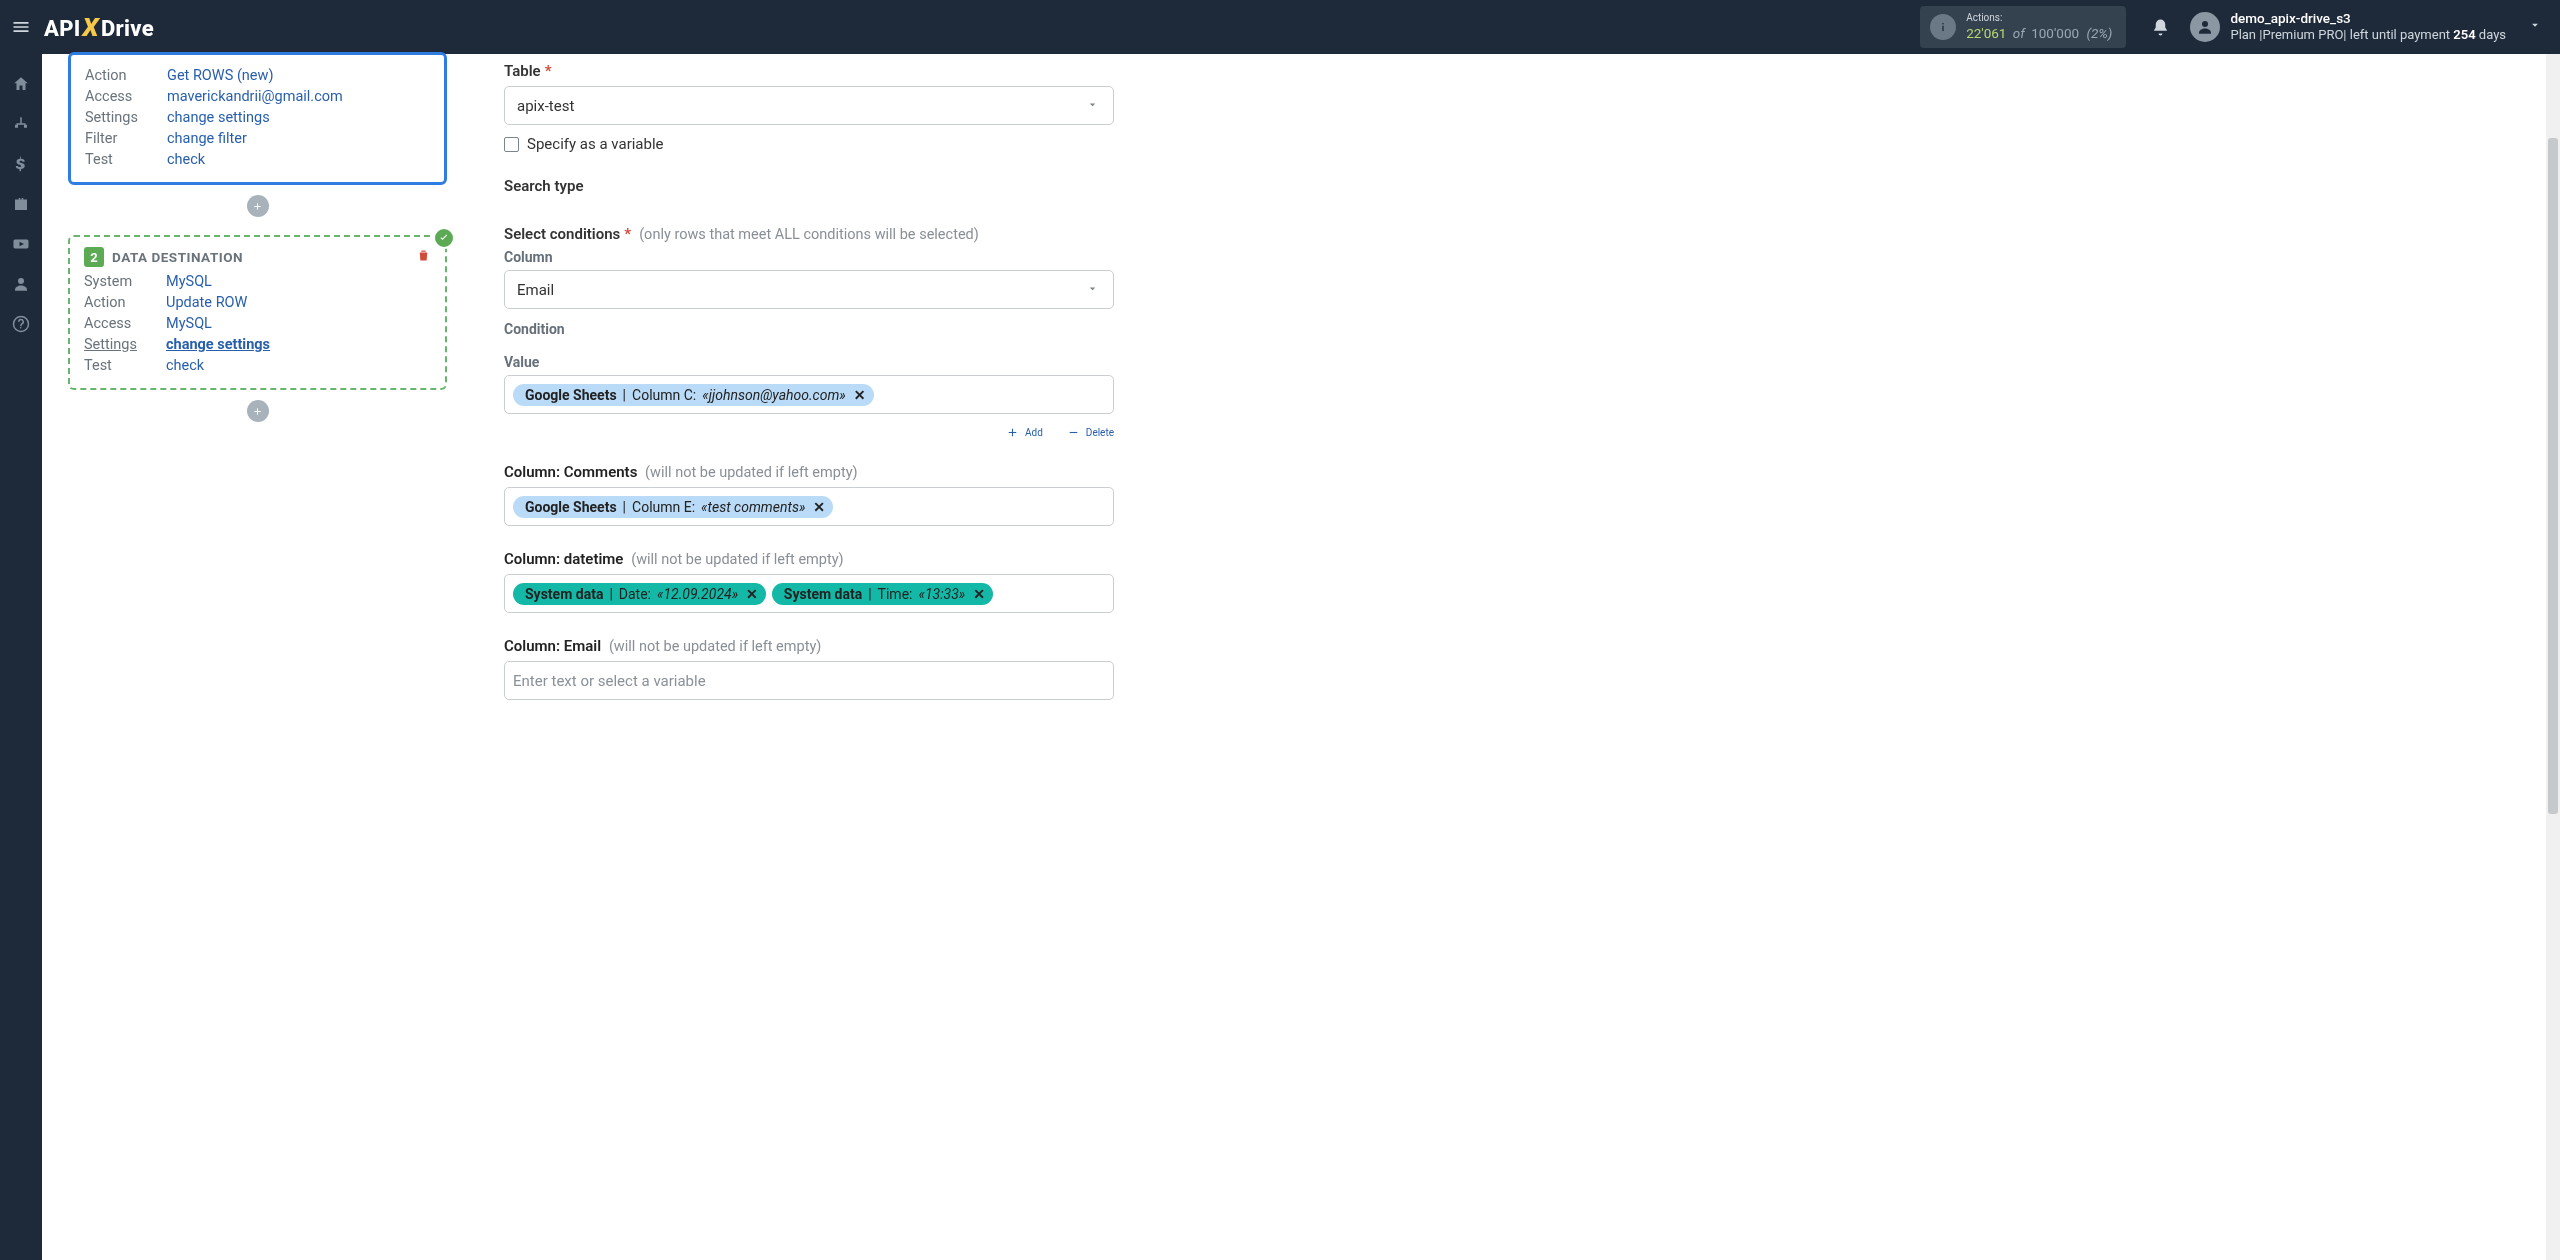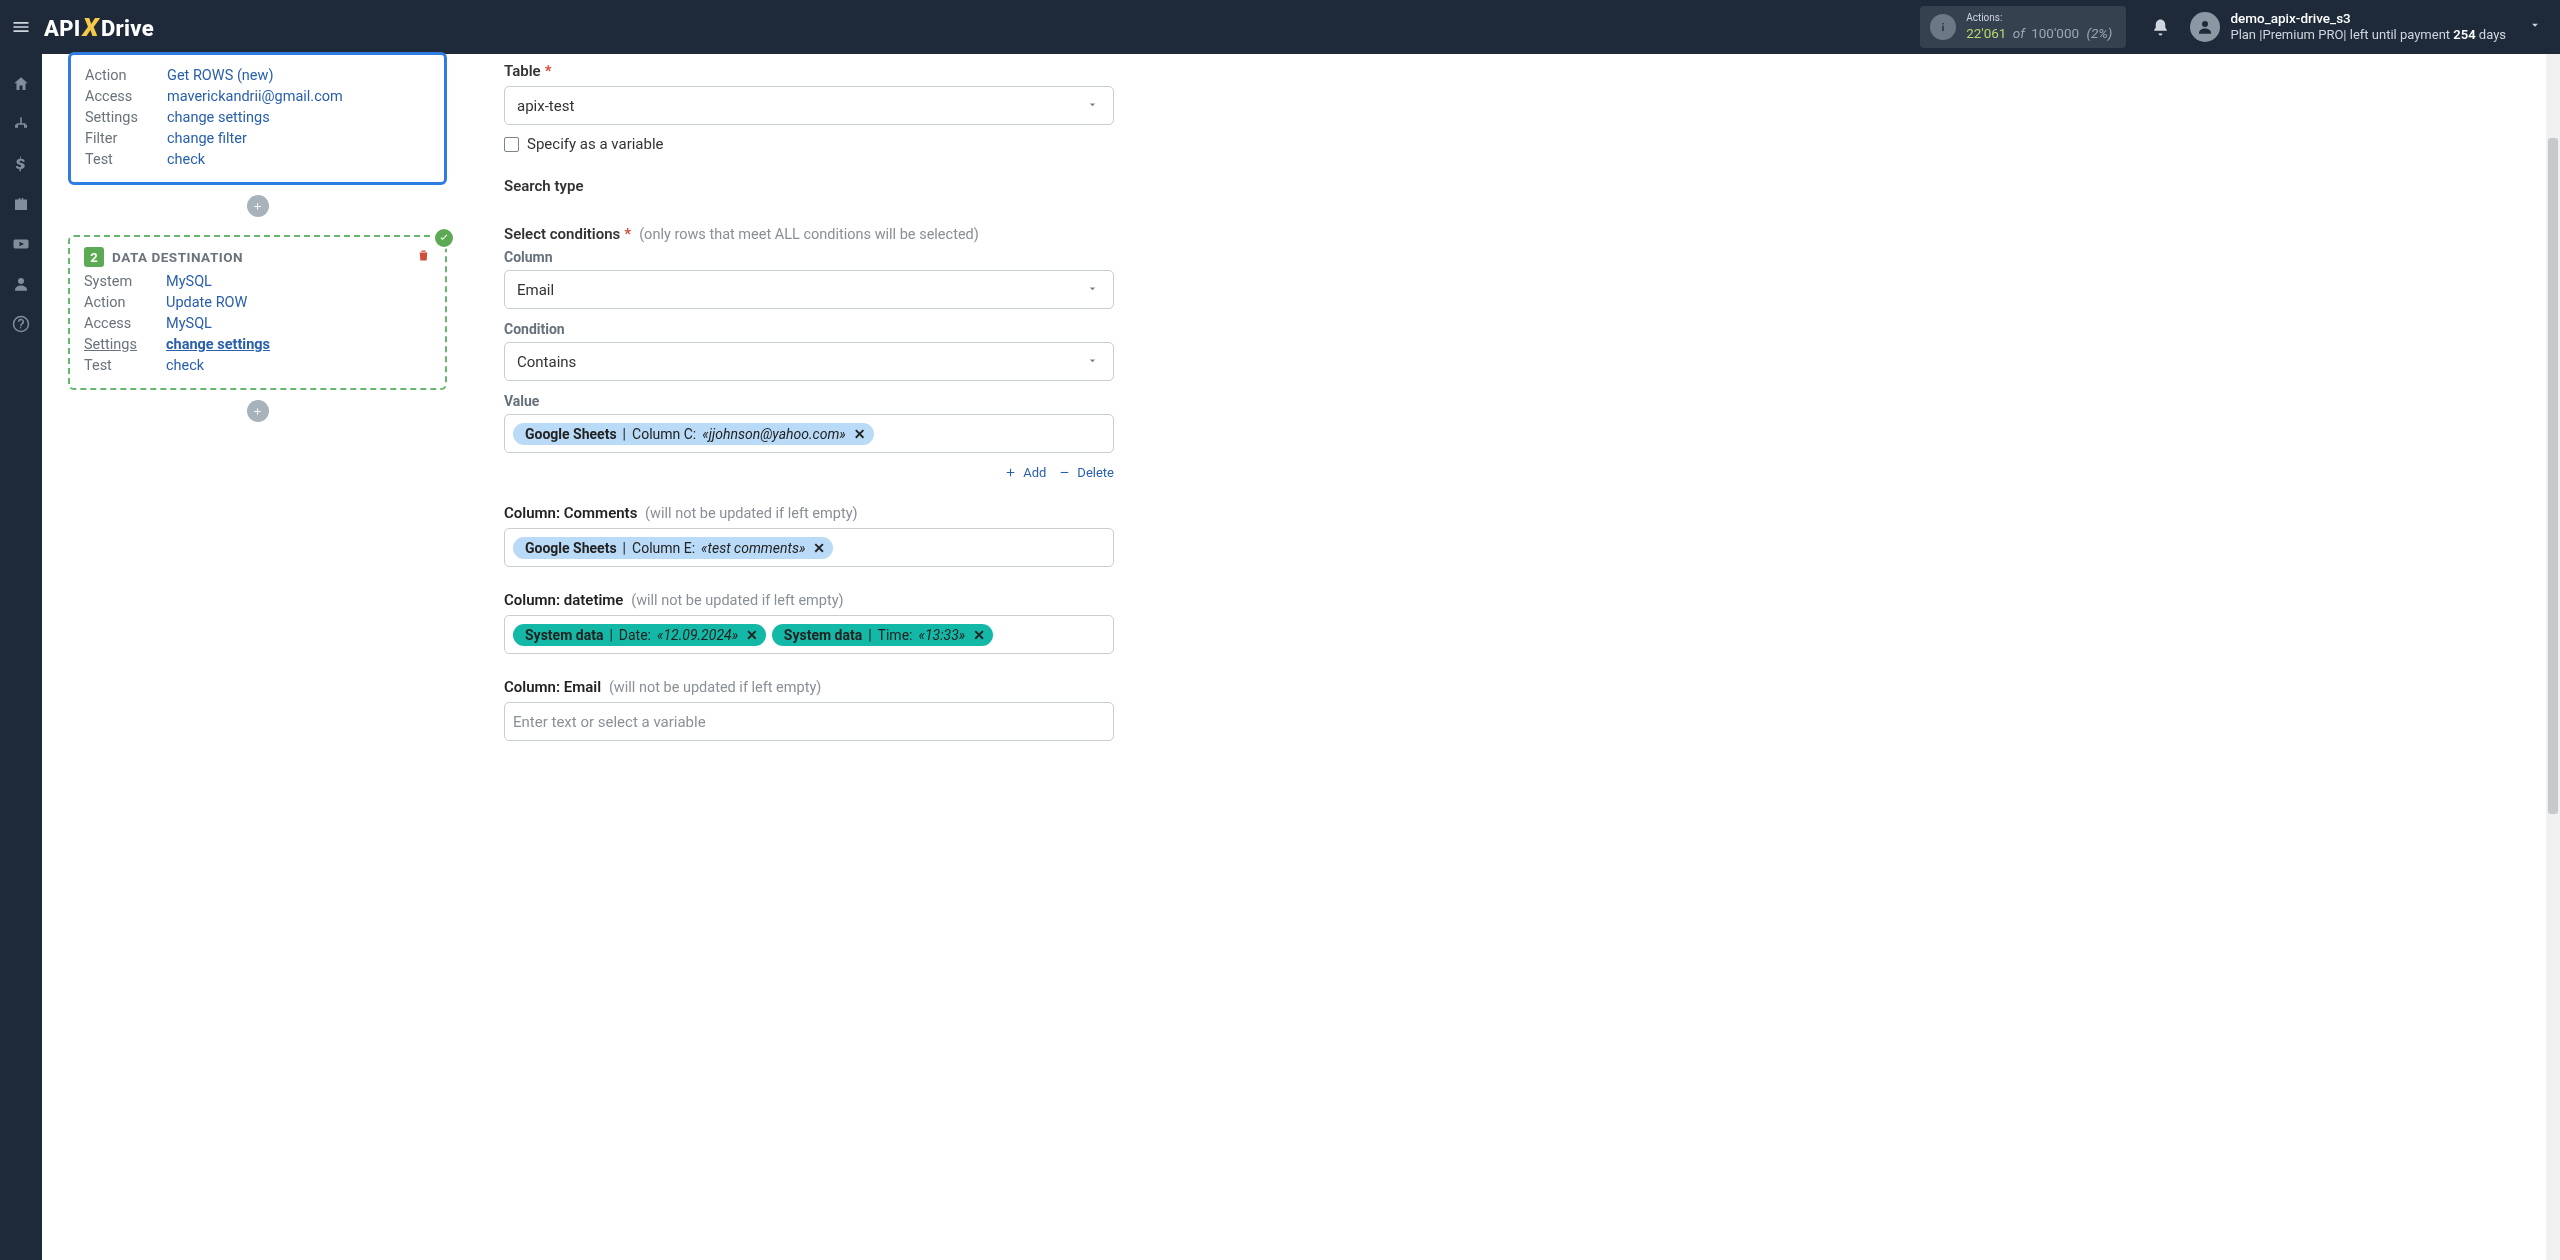--- a/index.html
+++ b/index.html
@@ -228,22 +228,22 @@
   font-size: 14px;
 }
 .chip .chip-src { font-weight: 700; color: #222; }
 .chip .chip-sep { color: #222; }
 .chip .chip-col { color: #222; }
 .chip .chip-val { font-style: italic; color: #222; }
 .chip .chip-x { font-weight: 700; cursor: pointer; color: #222; margin-left: 2px; }
 .chip.sys { background: #14b8a6; }
 
 .add-delete-row {
-  display: flex; justify-content: flex-end; gap: 12px;
-  font-size: 13px; margin-top: 12px;
+  display: flex; justify-content: flex-end; gap: 24px;
+  font-size: 10px; margin-top: 12px;
 }
 .ad-btn {
   display: flex; align-items: center; gap: 6px; color: #285fad; cursor: pointer;
 }
 .ad-btn svg { width: 13px; height: 13px; fill: #285fad; }
 
 .col-lbl {
   font-size: 15px; font-weight: 600; color: #222;
 }
 .col-lbl .hint { font-weight: 400; }
@@ -479,26 +479,20 @@
       <div class="sub-lbl">Column</div>
       <div class="select-box">
         <span>Email</span>
         <span class="select-chevron"><svg viewBox="0 0 24 24">
               <path d="M7 10l5 5 5-5z"></path>
             </svg></span>
       </div>
 
       <div class="spacer-sm"></div>
       <div class="sub-lbl">Condition</div>
-      <div class="select-box">
-        <span>Contains</span>
-        <span class="select-chevron"><svg viewBox="0 0 24 24">
-              <path d="M7 10l5 5 5-5z"></path>
-            </svg></span>
-      </div>
 
       <div class="spacer-sm"></div>
       <div class="sub-lbl">Value</div>
       <div class="select-box chip-input">
         <span class="chip">
           <span class="chip-src">Google Sheets</span>
           <span class="chip-sep">|</span>
           <span class="chip-col">Column C:</span>
           <span class="chip-val">«jjohnson@yahoo.com»</span>
           <span class="chip-x">✕</span>

